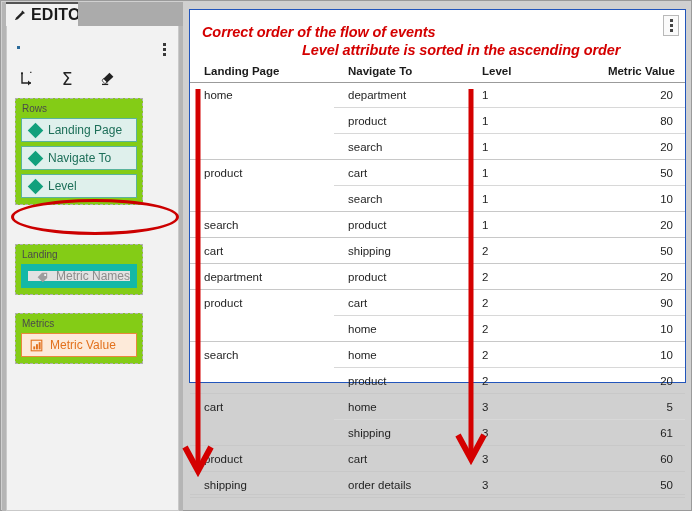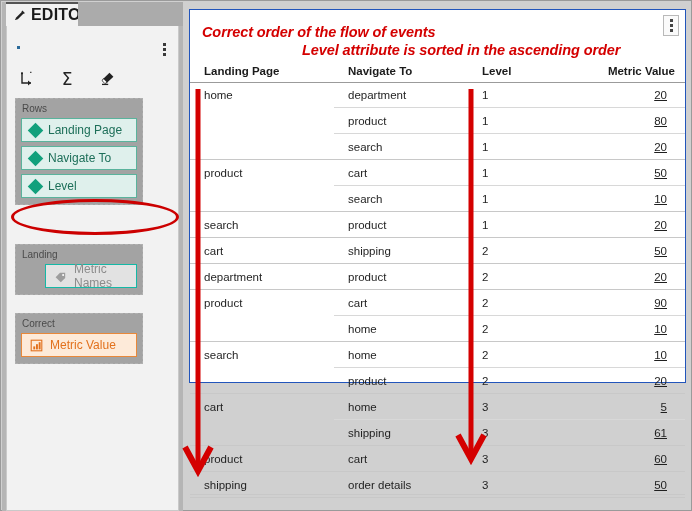--- a/index.html
+++ b/index.html
@@ -129,21 +129,21 @@
     line-height: 1;
   }
 
   
   .shelf {
     position: absolute;
     left: 8px;
     width: 128px;
     box-sizing: border-box;
     border: 1px dashed #b0b0b0;
-    background: #a3a3a3;
+    background: #84cc16;
     padding: 3px 5px 6px 5px;
   }
   .shelf-title {
     font-size: 10px;
     color: #4a4a4a;
     margin: 1px 0 3px 1px;
     line-height: 12px;
   }
   .pill {
     box-sizing: border-box;
@@ -165,23 +165,22 @@
   .pill-dim .pill-label { color: #1d6f59; }
   .diamond-icon {
     width: 11px; height: 11px;
     background: #12a07c;
     transform: rotate(45deg);
     flex: 0 0 auto;
   }
 
   .pill-gray {
     background: #e2e2e2;
-    border: 1px solid #14b8a6;
+    border: 7px solid #14b8a6;
     color: #8a8a8a;
-    margin-left: 24px;
   }
   .pill-gray .pill-label { color: #8c8c8c; }
 
   .pill-metric {
     background: #fdead9;
     border: 1px solid #e8883a;
   }
   .pill-metric .pill-label { color: #e2711d; }
 
   .tag-icon { width: 13px; height: 13px; flex:0 0 auto; }
@@ -274,21 +273,21 @@
   .trow .cell {
     position: absolute;
     font-size: 11.5px;
     color: #1f1f1f;
     top: 7px;
     white-space: nowrap;
   }
   .c-landing  { left: 14px; }
   .c-navigate { left: 158px; }
   .c-level    { left: 292px; }
-  .c-metric   { right: 18px; text-align: right; text-decoration: underline; }
+  .c-metric   { right: 12px; text-align: right; }
 
   
   .sep-full {
     position: absolute;
     left: 0; bottom: 0;
     width: 495px; height: 1px;
     background: #c8c8c8;
   }
   .sep-part {
     position: absolute;
@@ -386,21 +385,21 @@
             <svg width="13" height="13" viewBox="0 0 13 13">
               <path d="M1.6 7.2 L6.0 2.8 L11.2 2.8 L11.2 8.0 L6.8 12.2 Z" fill="#9d9d9d"></path>
               <circle cx="9.1" cy="5.0" r="1.0" fill="#ffffff"></circle>
             </svg>
           </span>
           <span class="pill-label">Metric Names</span>
         </div>
       </div>
 
       <div class="shelf" style="top:287px;">
-        <div class="shelf-title">Correct</div>
+        <div class="shelf-title">Metrics</div>
         <div class="pill pill-metric">
           <span class="bar-icon">
             <svg width="13" height="13" viewBox="0 0 13 13">
               <rect x="1.2" y="1.2" width="10.6" height="10.6" fill="none" stroke="#e2711d" stroke-width="1.1"></rect>
               <rect x="3.3" y="7.4" width="1.9" height="3.0" fill="#e2711d"></rect>
               <rect x="6.0" y="5.2" width="1.9" height="5.2" fill="#e2711d"></rect>
               <rect x="8.7" y="3.2" width="1.9" height="7.2" fill="#e2711d"></rect>
             </svg>
           </span>
           <span class="pill-label">Metric Value</span>

